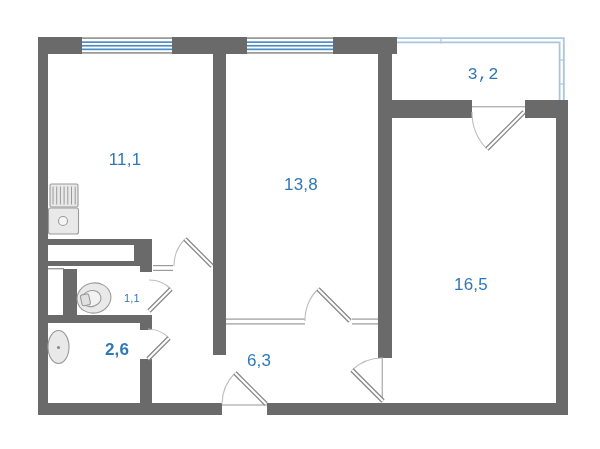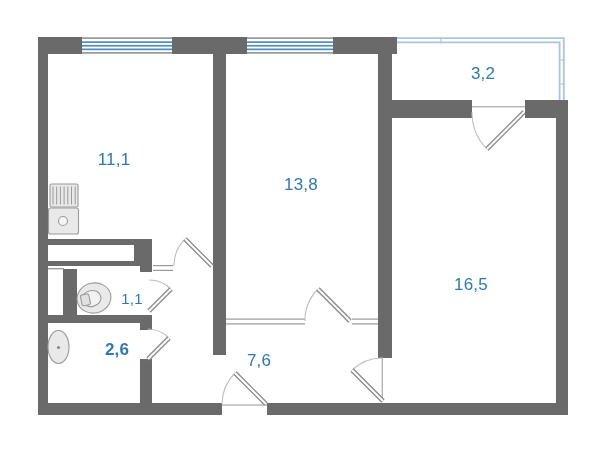--- a/index.html
+++ b/index.html
@@ -172,26 +172,26 @@
       <ellipse cx="91.5" cy="298" rx="9.5" ry="8" fill="#f2f2f2"></ellipse>
       <rect x="81" y="292.5" width="8.5" height="11" rx="2" fill="#e0e0e0"></rect>
     </g>
 
     <g fill="var(--fixture-fill)" stroke="var(--fixture-outline)" stroke-width="1.1">
       <ellipse cx="58.5" cy="347" rx="10.5" ry="16.5"></ellipse>
       <circle cx="58.5" cy="347.5" r="1.6" fill="#8a8a8a" stroke="none"></circle>
     </g>
   </svg>
 
-  <div class="room-label" style="left:114px;top:160px;">11,1</div>
+  <div class="room-label" style="left:125px;top:160px;">11,1</div>
 
   <div class="room-label" style="left:301px;top:185px;">13,8</div>
 
-  <div class="room-label" style="left:483px;top:74px;">3,2</div>
+  <div class="room-label" style="left:483px;top:74px;font-family:Liberation Mono, monospace;">3,2</div>
 
   <div class="room-label" style="left:471px;top:285px;">16,5</div>
 
-  <div class="room-label" style="left:132px;top:298px;font-size:15px;">1,1</div>
+  <div class="room-label" style="left:132px;top:298px;font-size:11px;">1,1</div>
 
   <div class="room-label" style="left:117px;top:350px;font-weight:bold;">2,6</div>
 
-  <div class="room-label" style="left:259px;top:361px;">7,6</div>
+  <div class="room-label" style="left:259px;top:361px;">6,3</div>
 </div>
 
 </body></html>

